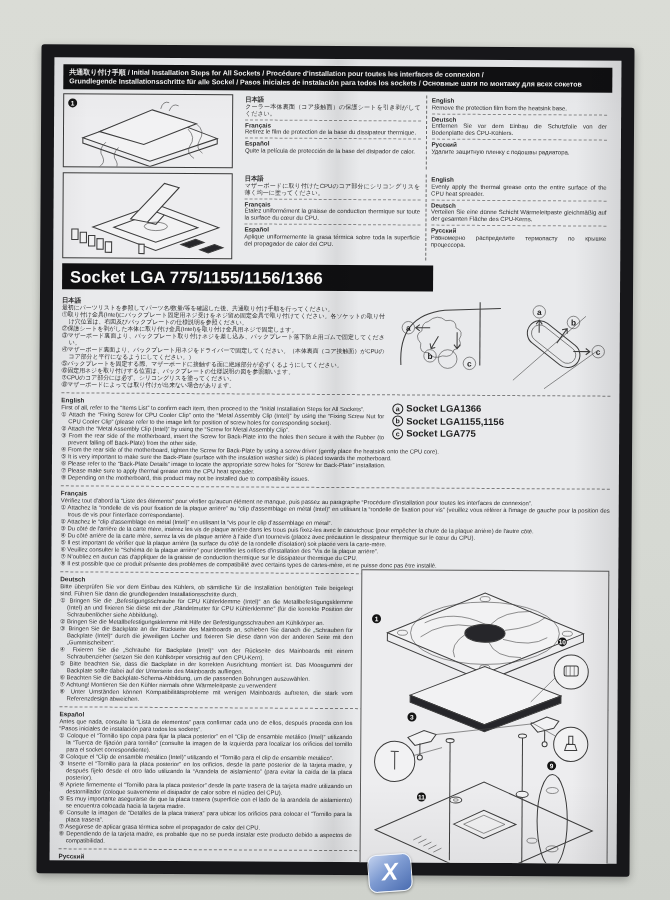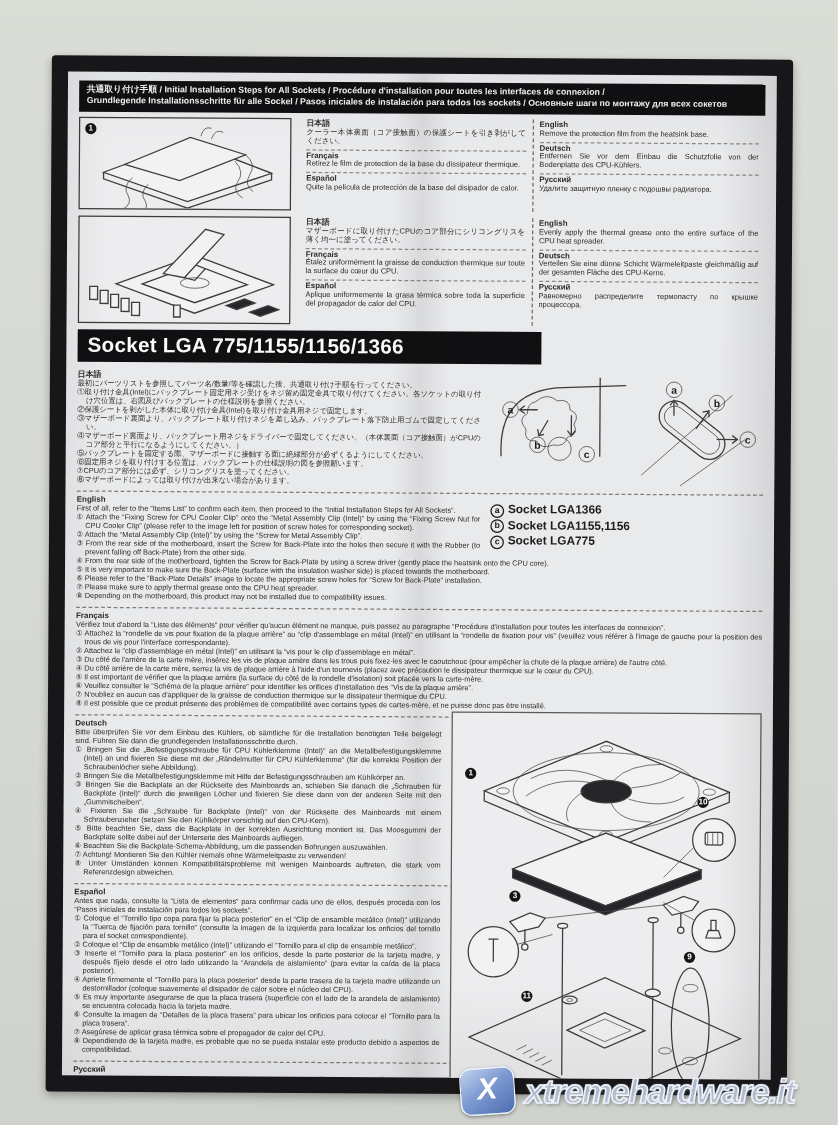--- a/index.html
+++ b/index.html
@@ -377,15 +377,14 @@
           </div>
 
         </div>
       </div>
       <div class="page-shade"></div>
     </div>
   </div>
 
   <div class="watermark">
     <div class="wm-icon">X</div>
-    <div class="wm-text">xtremehardware.it</div>
   </div>
 </div>
 
 </body></html>

